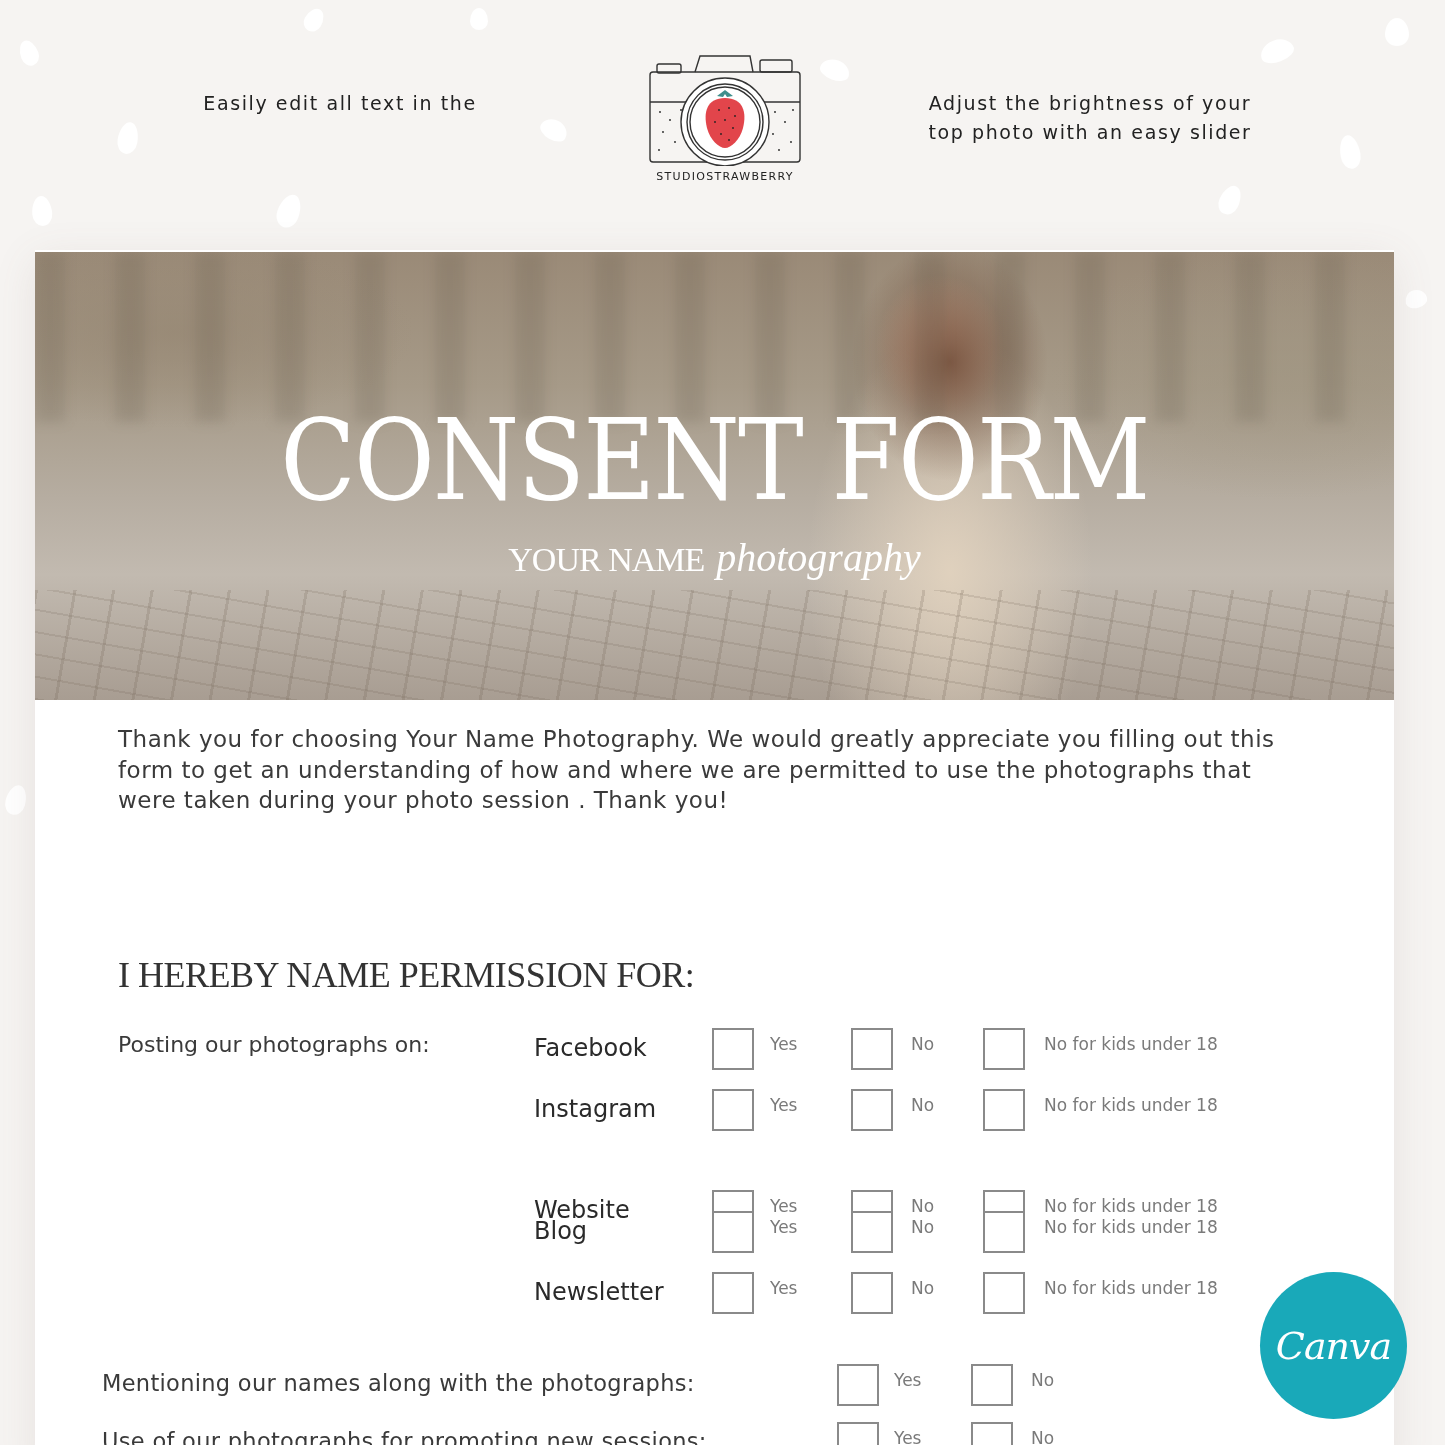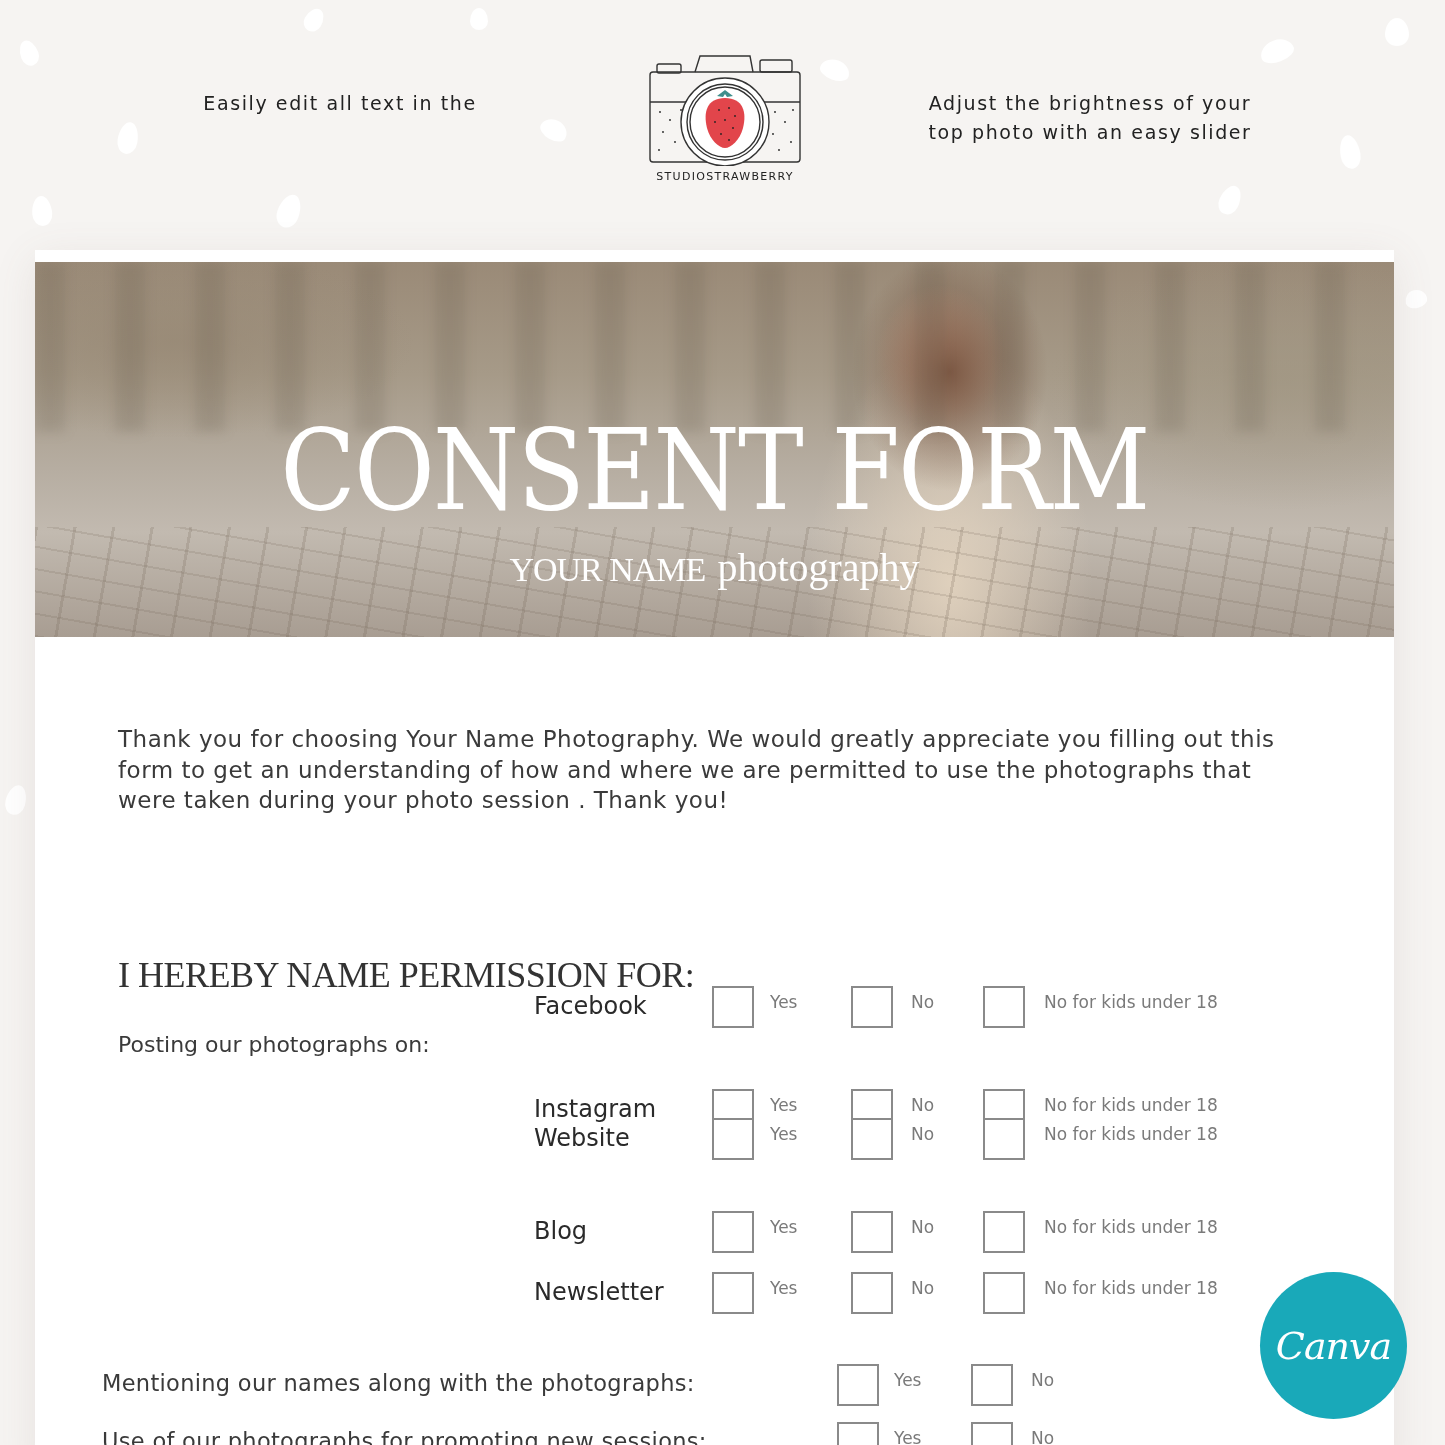--- a/index.html
+++ b/index.html
@@ -43,21 +43,21 @@
     }
     .sheet {
       position: absolute;
       left: 35px; top: 250px;
       width: 1359px; height: 1220px;
       background: #ffffff;
       box-shadow: 0 10px 40px rgba(120,100,90,0.12);
     }
     .hero {
       position: absolute;
-      left: 0; top: 12px; width: 1359px; height: 375px;
+      left: 0; top: 2px; width: 1359px; height: 448px;
       overflow: hidden;
       background:
         radial-gradient(ellipse 140px 170px at 915px 110px, rgba(110,75,55,0.85), rgba(110,75,55,0) 70%),
         radial-gradient(ellipse 80px 90px at 905px 95px, rgba(215,170,145,0.95), rgba(215,170,145,0) 80%),
         radial-gradient(ellipse 190px 320px at 915px 320px, rgba(225,210,190,0.95), rgba(225,210,190,0) 75%),
         radial-gradient(ellipse 300px 120px at 140px 80px, rgba(150,135,115,0.7), rgba(150,135,115,0) 80%),
         radial-gradient(ellipse 300px 160px at 1250px 120px, rgba(160,150,130,0.65), rgba(160,150,130,0) 80%),
         linear-gradient(180deg, #9a8a77 0%, #a69a88 30%, #b6ada1 55%, #c2bab0 72%, #a89d92 100%);
     }
     .hero .cobble {
@@ -85,21 +85,21 @@
       line-height: 1;
     }
     .hero-sub {
       position: absolute;
       left: 0; top: 282px; width: 100%;
       text-align: center;
       color: #fff;
       font-family: "Liberation Serif", serif;
     }
     .hero-sub .name { font-size: 34px; letter-spacing: -1px; }
-    .hero-sub .photo { font-size: 40px; margin-left: 12px; }
+    .hero-sub .photo { font-size: 40px; font-style: italic; margin-left: 12px; }
 
     .intro {
       position: absolute;
       left: 83px; top: 474px; width: 1180px;
       font-family: "DejaVu Sans", sans-serif;
       font-size: 23px;
       line-height: 30.5px;
       color: #3a3a3a;
       letter-spacing: 0.5px;
     }
@@ -254,39 +254,39 @@
     </div>
   </div>
 
   <div class="intro">Thank you for choosing Your Name Photography. We would greatly appreciate you filling out this form to get an understanding of how and where we are permitted to use the photographs that were taken during your photo session . Thank you!</div>
 
 
   <div class="section-title">I HEREBY NAME PERMISSION FOR:</div>
 
   <div class="posting-label">Posting our photographs on:</div>
 
-  <div class="platform-row" style="top:736px">
+  <div class="platform-row" style="top:778px">
     <span class="platform-name">Facebook</span>
     <div class="cb" style="left:178px"></div>
     <span class="opt" style="left:236px">Yes</span>
     <div class="cb" style="left:317px"></div>
     <span class="opt" style="left:377px">No</span>
     <div class="cb" style="left:449px"></div>
     <span class="opt" style="left:510px">No for kids under 18</span>
   </div>
   <div class="platform-row" style="top:839px">
     <span class="platform-name">Instagram</span>
     <div class="cb" style="left:178px"></div>
     <span class="opt" style="left:236px">Yes</span>
     <div class="cb" style="left:317px"></div>
     <span class="opt" style="left:377px">No</span>
     <div class="cb" style="left:449px"></div>
     <span class="opt" style="left:510px">No for kids under 18</span>
   </div>
-  <div class="platform-row" style="top:868px">
+  <div class="platform-row" style="top:940px">
     <span class="platform-name">Website</span>
     <div class="cb" style="left:178px"></div>
     <span class="opt" style="left:236px">Yes</span>
     <div class="cb" style="left:317px"></div>
     <span class="opt" style="left:377px">No</span>
     <div class="cb" style="left:449px"></div>
     <span class="opt" style="left:510px">No for kids under 18</span>
   </div>
   <div class="platform-row" style="top:961px">
     <span class="platform-name">Blog</span>

